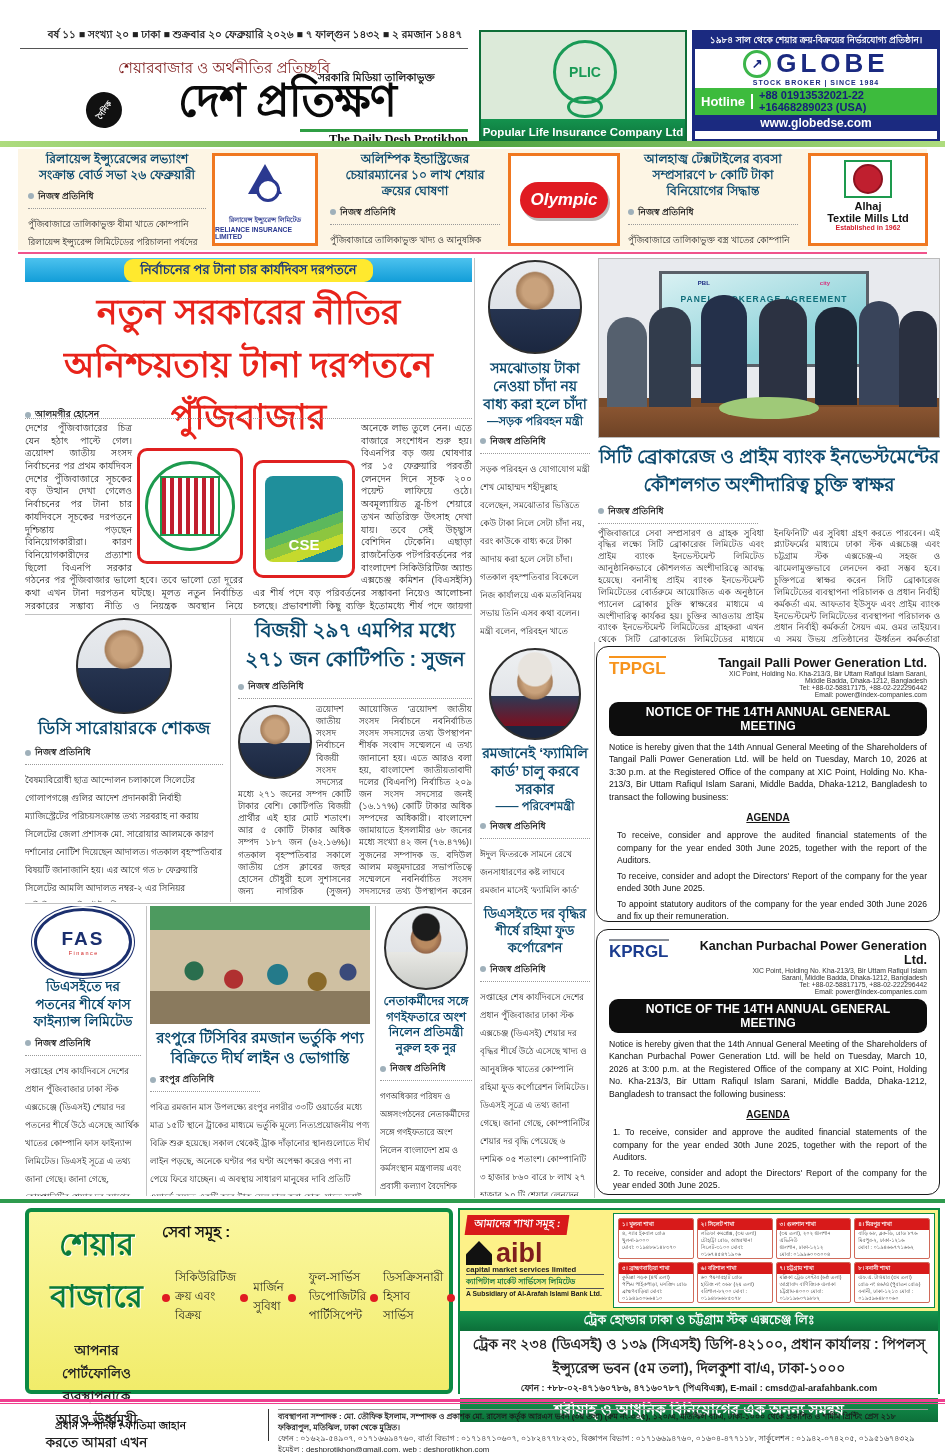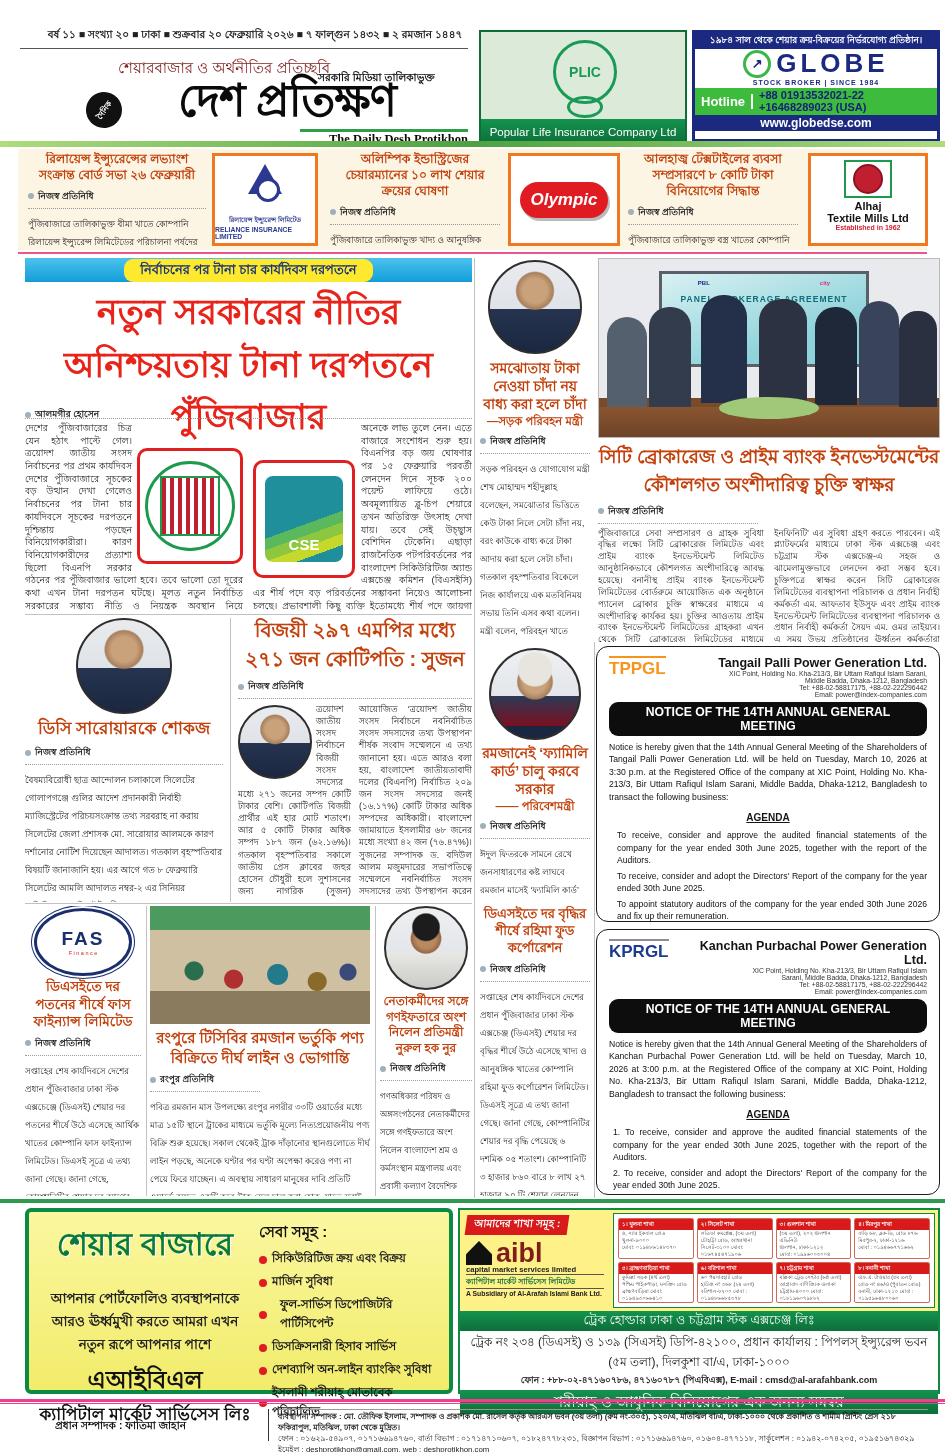--- a/index.html
+++ b/index.html
@@ -6,29 +6,29 @@
   body{width:945px;height:1452px;position:relative;background:#fff;
        font-family:"Liberation Sans",sans-serif;color:#151515;overflow:hidden}
   .abs{position:absolute}
   .clip{overflow:hidden}
   .ctr{text-align:center}
   .b{font-weight:bold}
   .byline{display:flex;align-items:center;gap:4px;font-size:9px;font-weight:bold;
           border-bottom:1px dotted #9a9a9a;padding:2px 0 4px;margin:3px 0 4px;color:#222}
   .byline .dot{width:6px;height:6px;border-radius:50%;background:#9fb0ba;flex:0 0 auto}
   .body-t{font-size:9.2px;line-height:1.38;text-align:justify;color:#1c1c1c}
-  .art-h{font-weight:bold;text-align:center;line-height:1.3;color:#c2410c}
+  .art-h{font-weight:bold;text-align:center;line-height:1.3;color:#0c4a6e}
   .vline{position:absolute;width:1px;background:#c2c2c2}
   .hline{position:absolute;height:1px;background:#c2c2c2}
   .port{border-radius:50%;border:2px solid #2e2e2e;
         background:radial-gradient(circle at 50% 32%,#c9a27c 16%,#a8805c 24%,rgba(0,0,0,0) 26%),
                    linear-gradient(180deg,#e9ebee 0%,#dfe3e8 52%,#263450 52%,#1b2740 100%)}
   .ribbon{background:#d81a1a;color:#fff;font-weight:bold;
           padding:1px 8px 2px;display:inline-block;transform:skewX(-8deg)}
-  .gbar{background:linear-gradient(180deg,#14934e,#0c6f39);color:#fff;font-weight:normal;
+  .gbar{background:linear-gradient(180deg,#14934e,#0c6f39);color:#fff;font-weight:bold;
         display:flex;align-items:center;justify-content:center}
   .card{background:#fff;border:1px solid #d06a5a;border-radius:2px;overflow:hidden}
   .card .ch{background:#d81a1a;color:#fff;font-size:5.6px;font-weight:bold;padding:1px 3px}
   .card .cl{font-size:5.2px;line-height:1.35;padding:0 3px;color:#333}
   .notice{background:#fff;border:1.6px solid #1a1a1a;border-radius:12px;padding:9px 12px;box-sizing:border-box}
   .notice .nt{background:#0d0d0d;color:#fff;font-weight:bold;font-size:12.2px;
               border-radius:9px;padding:3px 12px;display:inline-block}
   .notice .nb{font-size:8.6px;line-height:1.45;text-align:justify;color:#111}
   .notice .agenda{font-weight:bold;text-decoration:underline;font-size:10px}
 </style>
@@ -399,21 +399,21 @@
   <div style="width:212px">
     <div style="font-size:31px;font-weight:bold;color:#0a7a3a;text-align:center;text-shadow:1px 1px 0 #fff">শেয়ার বাজারে</div>
     <div style="font-size:13.5px;font-weight:bold;color:#222;text-align:center;white-space:pre-line;margin-top:16px">আপনার পোর্টফোলিও ব্যবস্থাপনাকে
 আরও ঊর্ধ্বমুখী করতে আমরা এখন
 নতুন রূপে আপনার পাশে</div>
     <div style="font-size:24px;font-weight:bold;color:#111;text-align:center;margin-top:4px">এআইবিএল</div>
     <div style="font-size:17px;font-weight:bold;color:#111;text-align:center">ক্যাপিটাল মার্কেট সার্ভিসেস লিঃ</div>
   </div>
   <div style="flex:1">
     <div style="font-size:15px;font-weight:bold;color:#111;margin-bottom:5px">সেবা সমূহ :</div>
-    <div style="display:flex;flex-direction:column;gap:4px;font-size:11.6px;font-weight:bold;color:#1a1a1a">
+    <div style="display:flex;flex-direction:row;gap:4px;font-size:11.6px;font-weight:normal;color:#1a1a1a">
       <div style="display:flex;gap:5px;align-items:center">
           <span style="width:8px;height:8px;border-radius:50%;background:#e01b22;flex:0 0 auto"></span>
           <span>সিকিউরিটিজ ক্রয় এবং বিক্রয়</span>
         </div>
       <div style="display:flex;gap:5px;align-items:center">
           <span style="width:8px;height:8px;border-radius:50%;background:#e01b22;flex:0 0 auto"></span>
           <span>মার্জিন সুবিধা</span>
         </div>
       <div style="display:flex;gap:13px;align-items:center">
           <span style="width:8px;height:8px;border-radius:50%;background:#e01b22;flex:0 0 auto"></span>
@@ -494,21 +494,21 @@
       <div class="card">
           <div class="ch">৮। বনানী শাখা</div>
           <div class="cl">এফ.এ. টাওয়ার (৫ম তলা)</div>
           <div class="cl">রোড নং ৪৬/এ (পুরাতন রোড)</div>
           <div class="cl">বনানী, ঢাকা-১২১৩  মোবা : ০১৯৫৯৬৪৮০০৬০</div>
         </div>
     </div>
   </div>
   <div class="gbar" style="height:20px;font-size:12.5px">ট্রেক হোল্ডার ঢাকা ও চট্টগ্রাম স্টক এক্সচেঞ্জ লিঃ</div>
   <div style="background:#fff;text-align:center;padding:2px 4px">
-    <div style="font-size:12px;font-weight:normal;color:#222">ট্রেক নং ২৩৪ (ডিএসই) ও ১৩৯ (সিএসই) ডিপি-৪২১০০, প্রধান কার্যালয় : পিপলস্ ইন্স্যুরেন্স ভবন (৫ম তলা), দিলকুশা বা/এ, ঢাকা-১০০০</div>
+    <div style="font-size:14px;font-weight:bold;color:#222">ট্রেক নং ২৩৪ (ডিএসই) ও ১৩৯ (সিএসই) ডিপি-৪২১০০, প্রধান কার্যালয় : পিপলস্ ইন্স্যুরেন্স ভবন (৫ম তলা), দিলকুশা বা/এ, ঢাকা-১০০০</div>
     <div style="font-size:9px;font-weight:bold;color:#222">ফোন : +৮৮-০২-৪৭১৬০৭৮৬, ৪৭১৬০৭৮৭ (পিএবিএক্স), E-mail : cmsd@al-arafahbank.com</div>
   </div>
   <div class="gbar" style="height:24px;font-size:15px">শরীয়াহ্ ও আধুনিক বিনিয়োগের এক অনন্য সমন্বয়</div>
 </div>
 
 <div class="abs" style="left:0;top:1399px;width:945px;height:3px;background:#ef3f8f"></div>
 <div class="abs" style="left:0;top:1403px;width:945px;height:1px;background:#ef3f8f"></div>
 
 <div class="abs" style="left:55px;top:1418px;font-size:10.5px;font-weight:bold;color:#111">প্রধান সম্পাদক : ফাতিমা জাহান</div>
 <div class="abs" style="left:268px;top:1409px;width:1px;height:32px;background:#333"></div>

